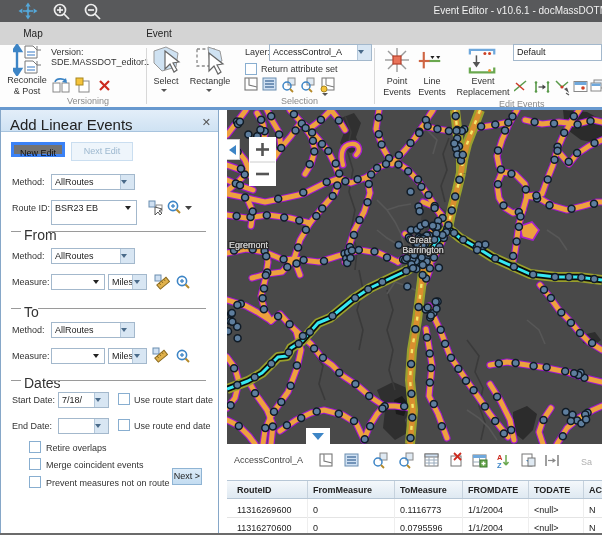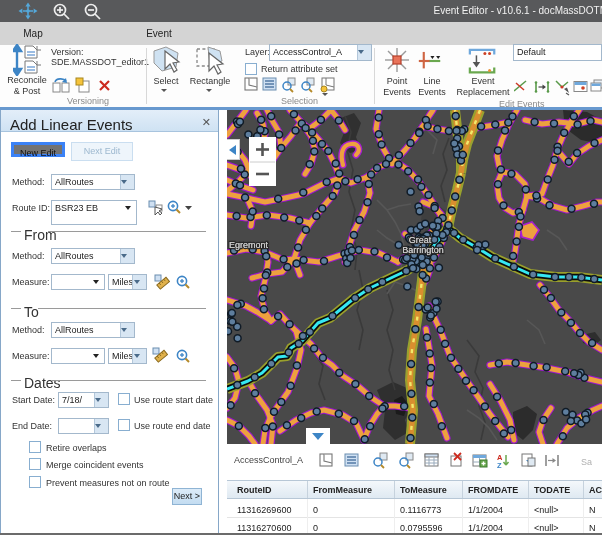--- a/index.html
+++ b/index.html
@@ -25,21 +25,21 @@
 
 #panel { left:0; top:110px; width:219px; height:424px; background:#fff; border:1px solid #86a7c8; border-top:none; }
 #phead { left:1px; top:110px; width:217px; height:22px; background:linear-gradient(#e3eef9,#cfe2f3); border-bottom:1px solid #a8c4de; }
 #phead .t { position:absolute; left:9px; top:6px; font-size:15px; color:#222; }
 #pclose { position:absolute; right:7px; top:6px; color:#555; font-size:11px; font-weight:400; }
 .sep { position:absolute; height:1px; background:#9a9a9a; }
 .sect { position:absolute; font-size:14px; color:#333; }
 .btn { position:absolute; font-size:9px; text-align:center; }
 #newedit { left:11px; top:142px; width:54px; height:15px; background:#737373; border:3px solid #3b82f6; line-height:17px; color:#111; }
 #nextedit { left:71px; top:142px; width:62px; height:19px; background:#eef5fb; border:1px solid #cadef0; line-height:17px; color:#9db8cf; }
-#nextbtn { left:172px; top:488px; width:30px; height:17px; background:linear-gradient(#dcebf8,#c3dcf1); border:1px solid #8fb4d4; line-height:15px; color:#222; }
+#nextbtn { left:172px; top:468px; width:30px; height:17px; background:linear-gradient(#dcebf8,#c3dcf1); border:1px solid #8fb4d4; line-height:15px; color:#222; }
 
 #map { left:227px; top:110px; width:375px; height:334px; background:#ef4444; overflow:hidden; }
 #mapdiv { left:219px; top:110px; width:8px; height:424px; background:#fff; }
 .mapbtn { position:absolute; background:#fff; }
 
 #tablearea { left:227px; top:444px; width:375px; height:91px; background:#fff; }
 #thdr { position:absolute; left:0px; top:36px; width:380px; height:19px; background:linear-gradient(#f4f8fb,#dfe9f2); border-top:1px solid #b7c7d6; border-bottom:1px solid #b7c7d6; }
 .th { position:absolute; top:5px; font-weight:bold; font-size:9px; color:#222; }
 .tcell { position:absolute; font-size:9px; color:#222; }
 .tline { position:absolute; width:1px; background:#c6d2dd; }

